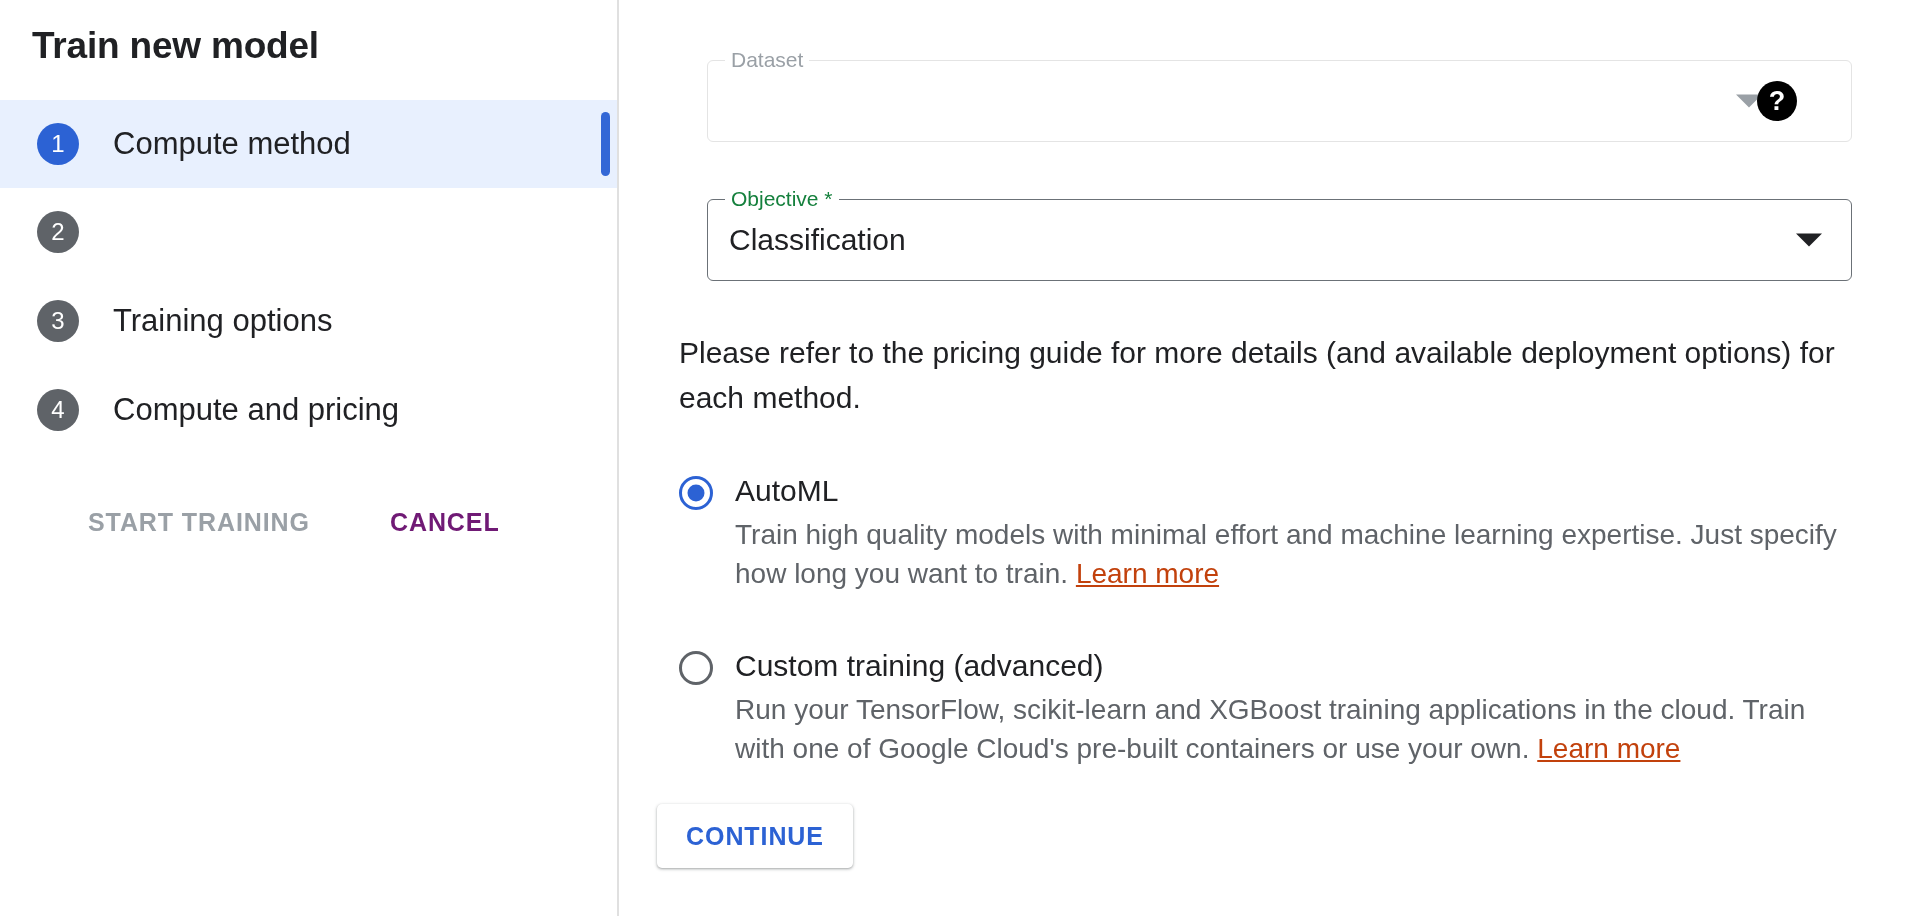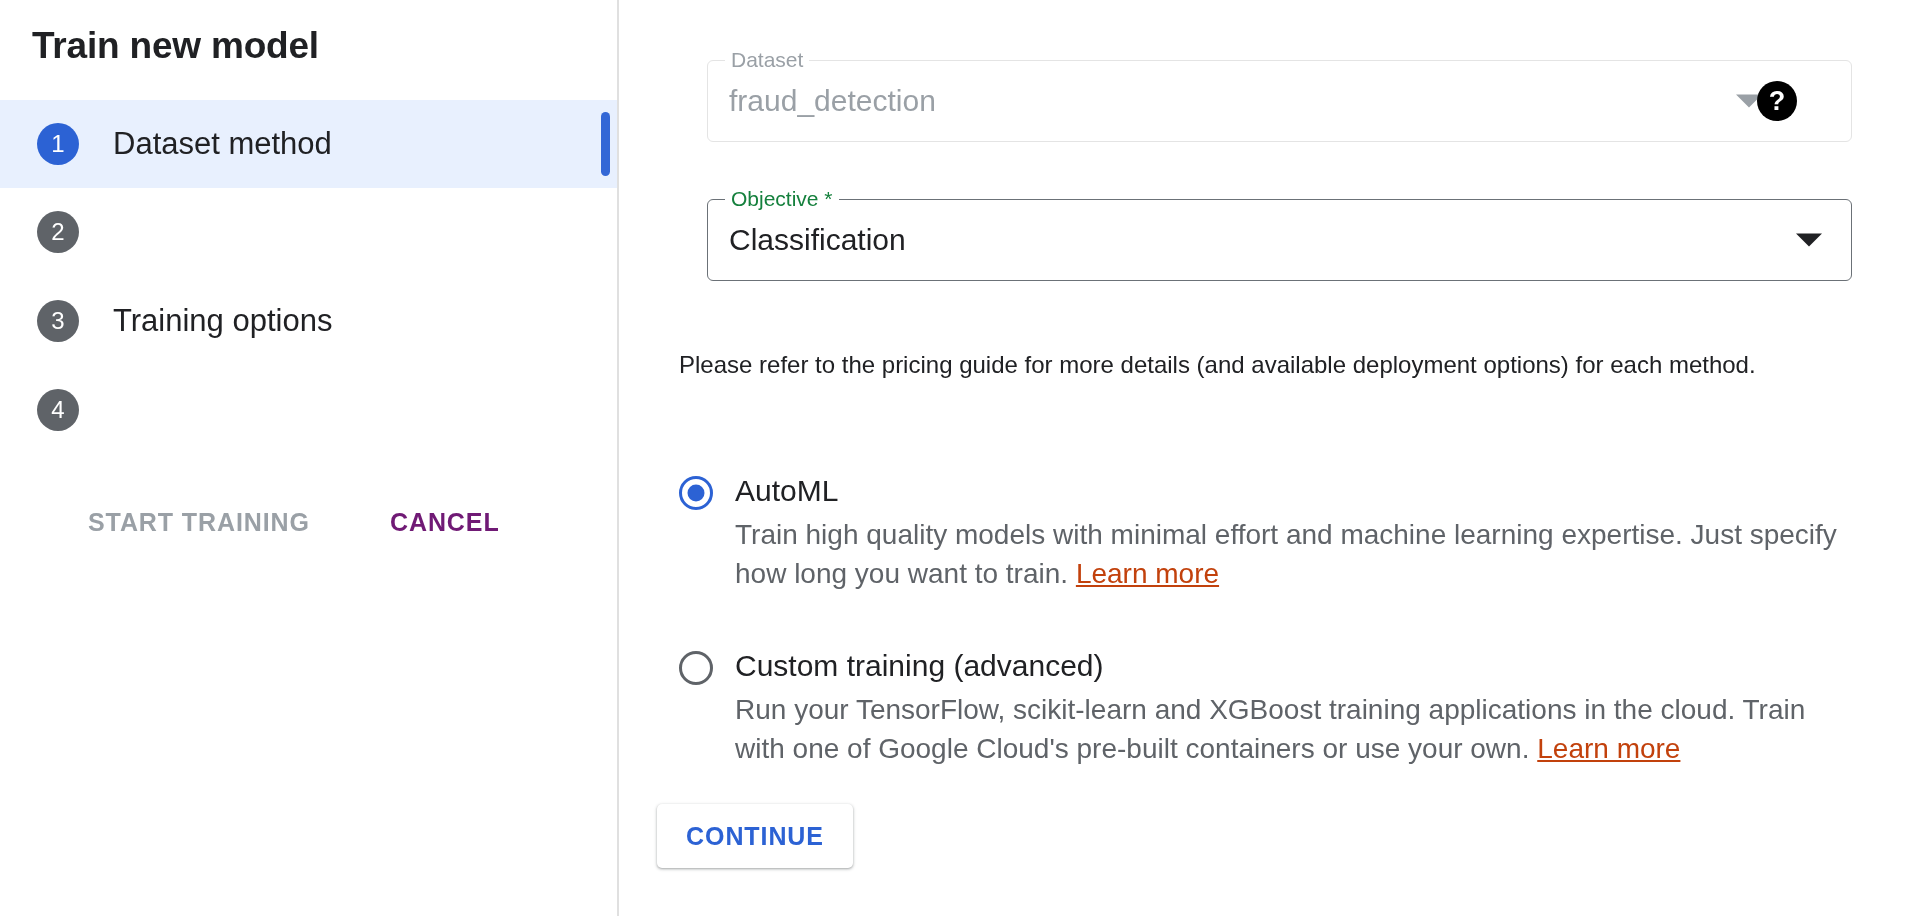--- a/index.html
+++ b/index.html
@@ -212,23 +212,23 @@
   }
 
   
   #objective-field { left: 679px; top: 199px; width: 1145px; }
   #objective-field .field-arrow { right: 30px; }
 
   
   #pricing-note {
     position: absolute;
     left: 679px;
-    top: 342px;
+    top: 330px;
     width: 1160px;
-    font-size: 24px;
+    font-size: 30px;
     line-height: 45px;
     color: #202124;
   }
 
   
   .option {
     position: absolute;
     left: 679px;
     width: 1170px;
   }
@@ -305,51 +305,51 @@
 <body>
 
 <div id="app">
 
   <div id="sidebar">
 
     <div id="wizard-title">Train new model</div>
 
     <div class="step-row active" style="top:100px;">
       <div class="step-badge">1</div>
-      <div class="step-label">Dataset method</div>
+      <div class="step-label">Compute method</div>
       <div class="step-indicator"></div>
     </div>
 
     <div class="step-row" style="top:188px;">
       <div class="step-badge">2</div>
     </div>
 
     <div class="step-row" style="top:277px;">
       <div class="step-badge">3</div>
       <div class="step-label">Training options</div>
     </div>
 
     <div class="step-row" style="top:366px;">
       <div class="step-badge">4</div>
+      <div class="step-label">Compute and pricing</div>
     </div>
 
     <div id="sidebar-actions">
       <button class="text-button" id="start-training-button">START TRAINING</button>
       <button class="text-button" id="cancel-button">CANCEL</button>
     </div>
   </div>
 
   <div id="sidebar-divider"></div>
 
   <div id="main"></div>
 
   <div class="field" id="dataset-field">
     <div class="field-box"></div>
     <div class="field-legend">Dataset</div>
-    <div class="field-value">fraud_detection</div>
     <div class="field-arrow"></div>
   </div>
   <div id="dataset-help-icon">?</div>
 
   <div class="field enabled" id="objective-field">
     <div class="field-box"></div>
     <div class="field-legend">Objective *</div>
     <div class="field-value">Classification</div>
     <div class="field-arrow"></div>
   </div>

